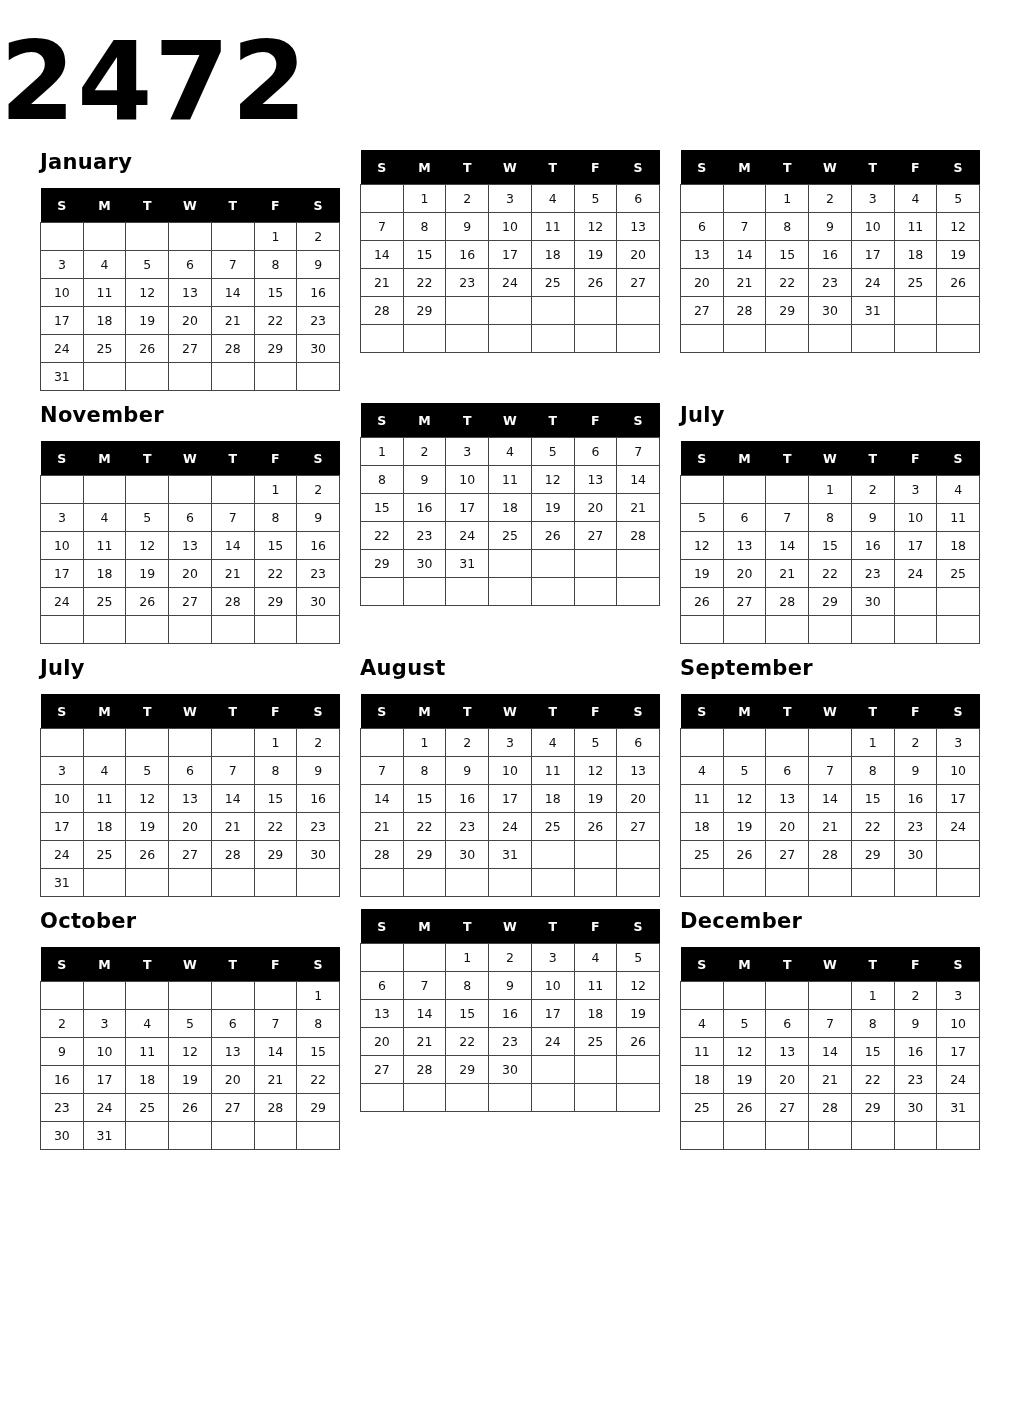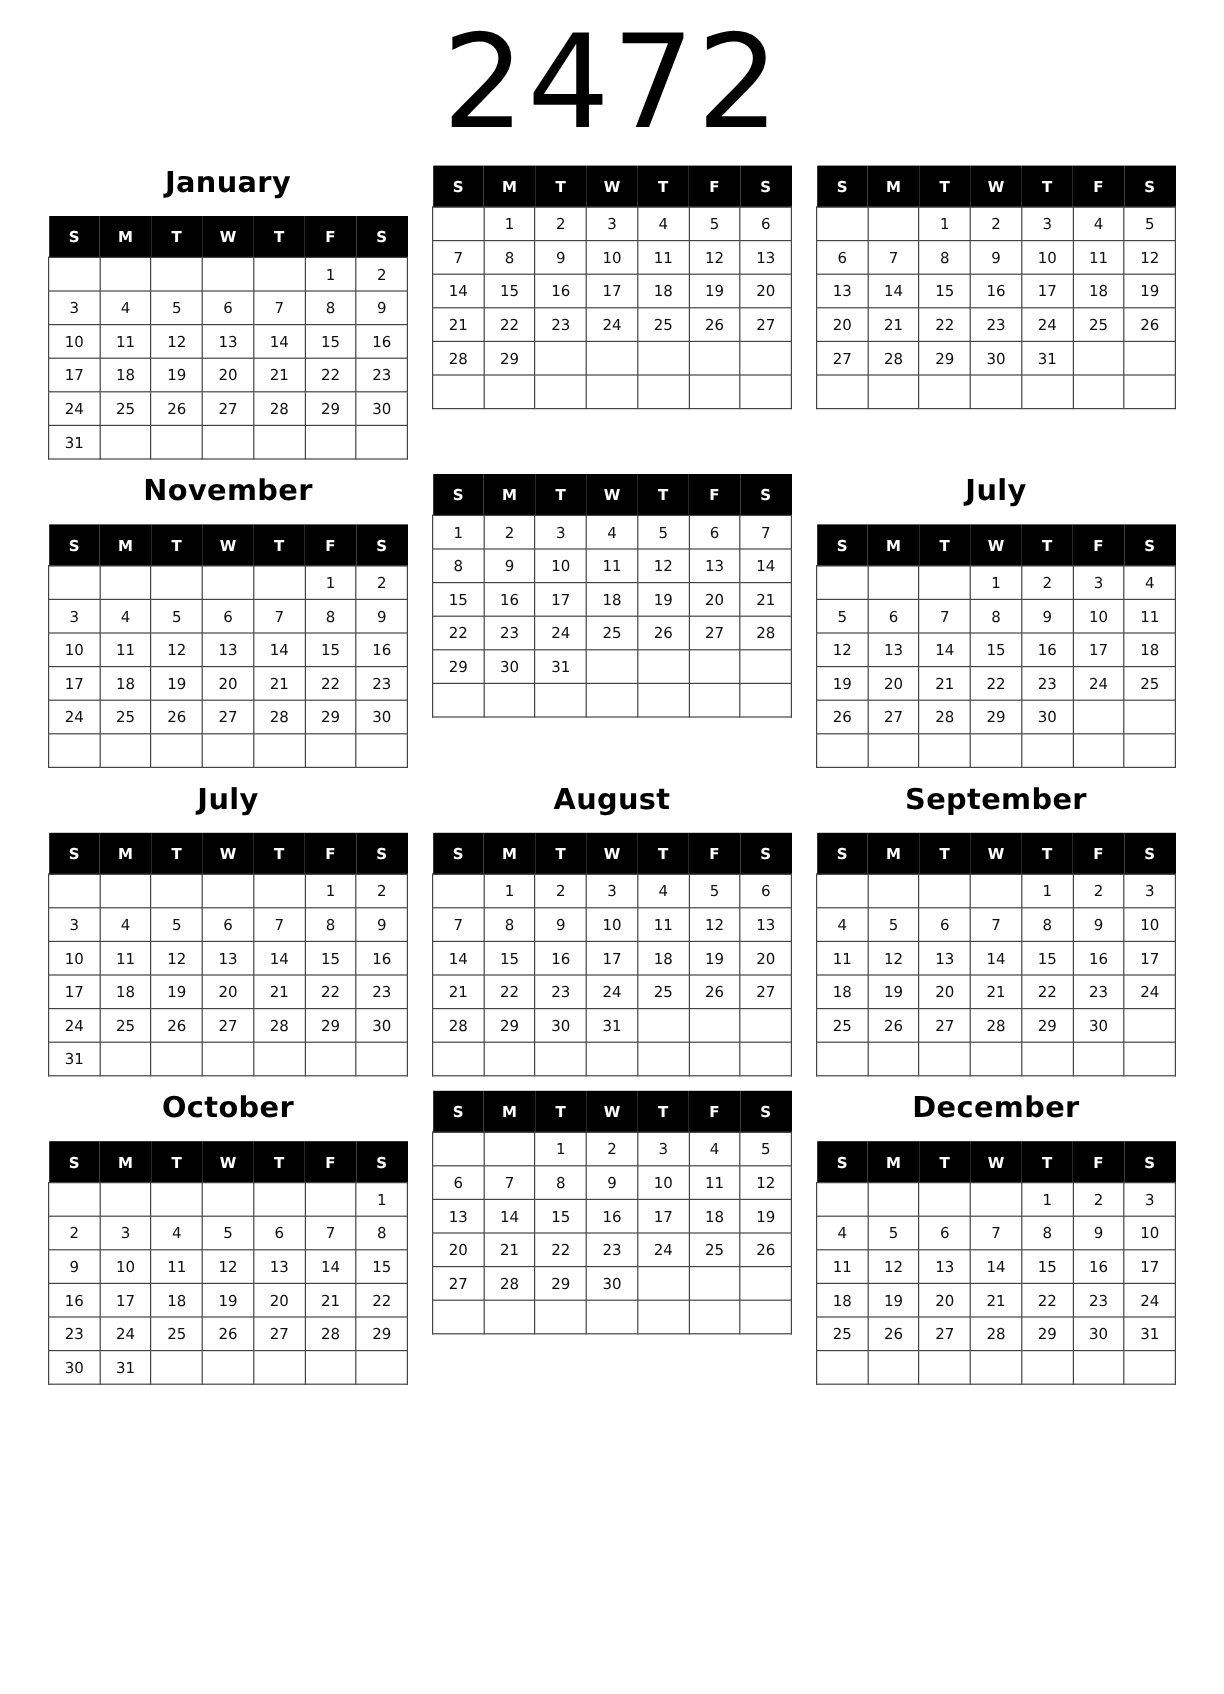--- a/index.html
+++ b/index.html
@@ -14,45 +14,45 @@
     color: #000000;
     overflow: hidden;
   }
   .page {
     position: relative;
     width: 1020px;
     height: 1412px;
     box-sizing: border-box;
   }
   .year-title {
-    text-align: center;
+    text-align: left;
     font-size: 108px;
-    font-weight: normal;
+    font-weight: bold;
     letter-spacing: 2px;
     line-height: 1;
-    padding-top: 16px;
+    padding-top: 28px;
     margin: 0 0 14px 0;
     font-family: "DejaVu Sans", sans-serif;
   }
   .grid {
     display: grid;
     grid-template-columns: repeat(3, 320px);
     column-gap: 0px;
     row-gap: 0px;
     justify-content: center;
     margin-top: 10px;
   }
   .month {
     width: 300px;
     margin: 0 auto 2px auto;
     padding-bottom: 10px;
   }
   .month-name {
-    text-align: center;
-    font-size: 24px;
+    text-align: left;
+    font-size: 21px;
     font-weight: bold;
     margin-bottom: 14px;
     letter-spacing: 0.3px;
   }
   table.cal {
     border-collapse: collapse;
     width: 300px;
     table-layout: fixed;
   }
   table.cal th {

